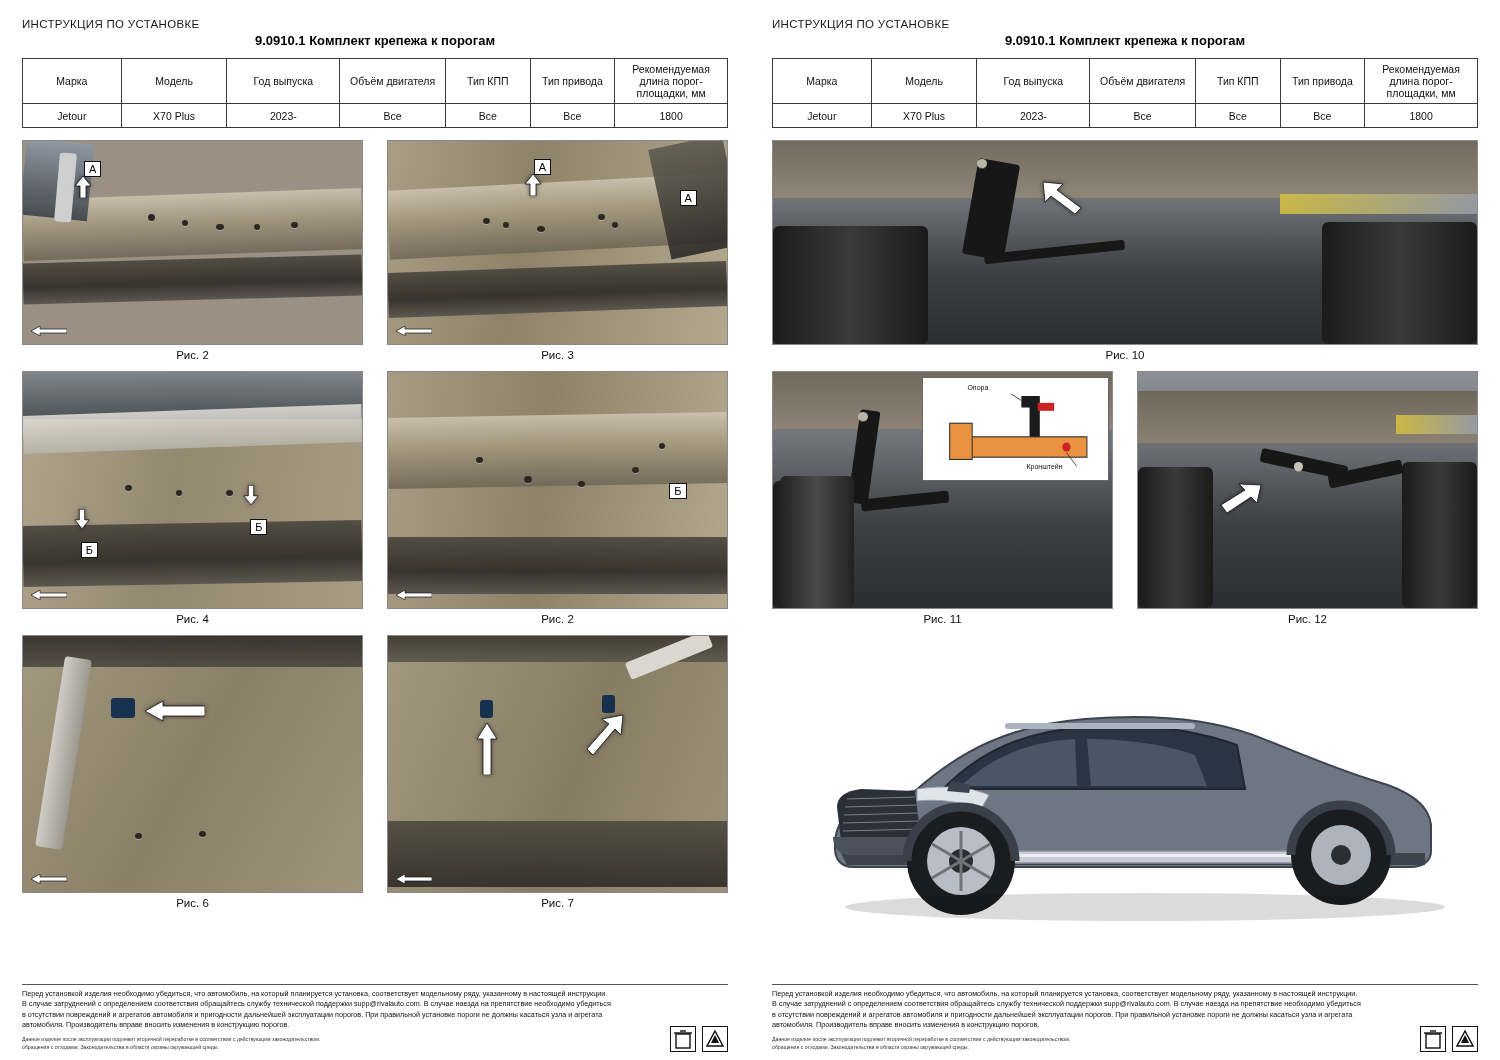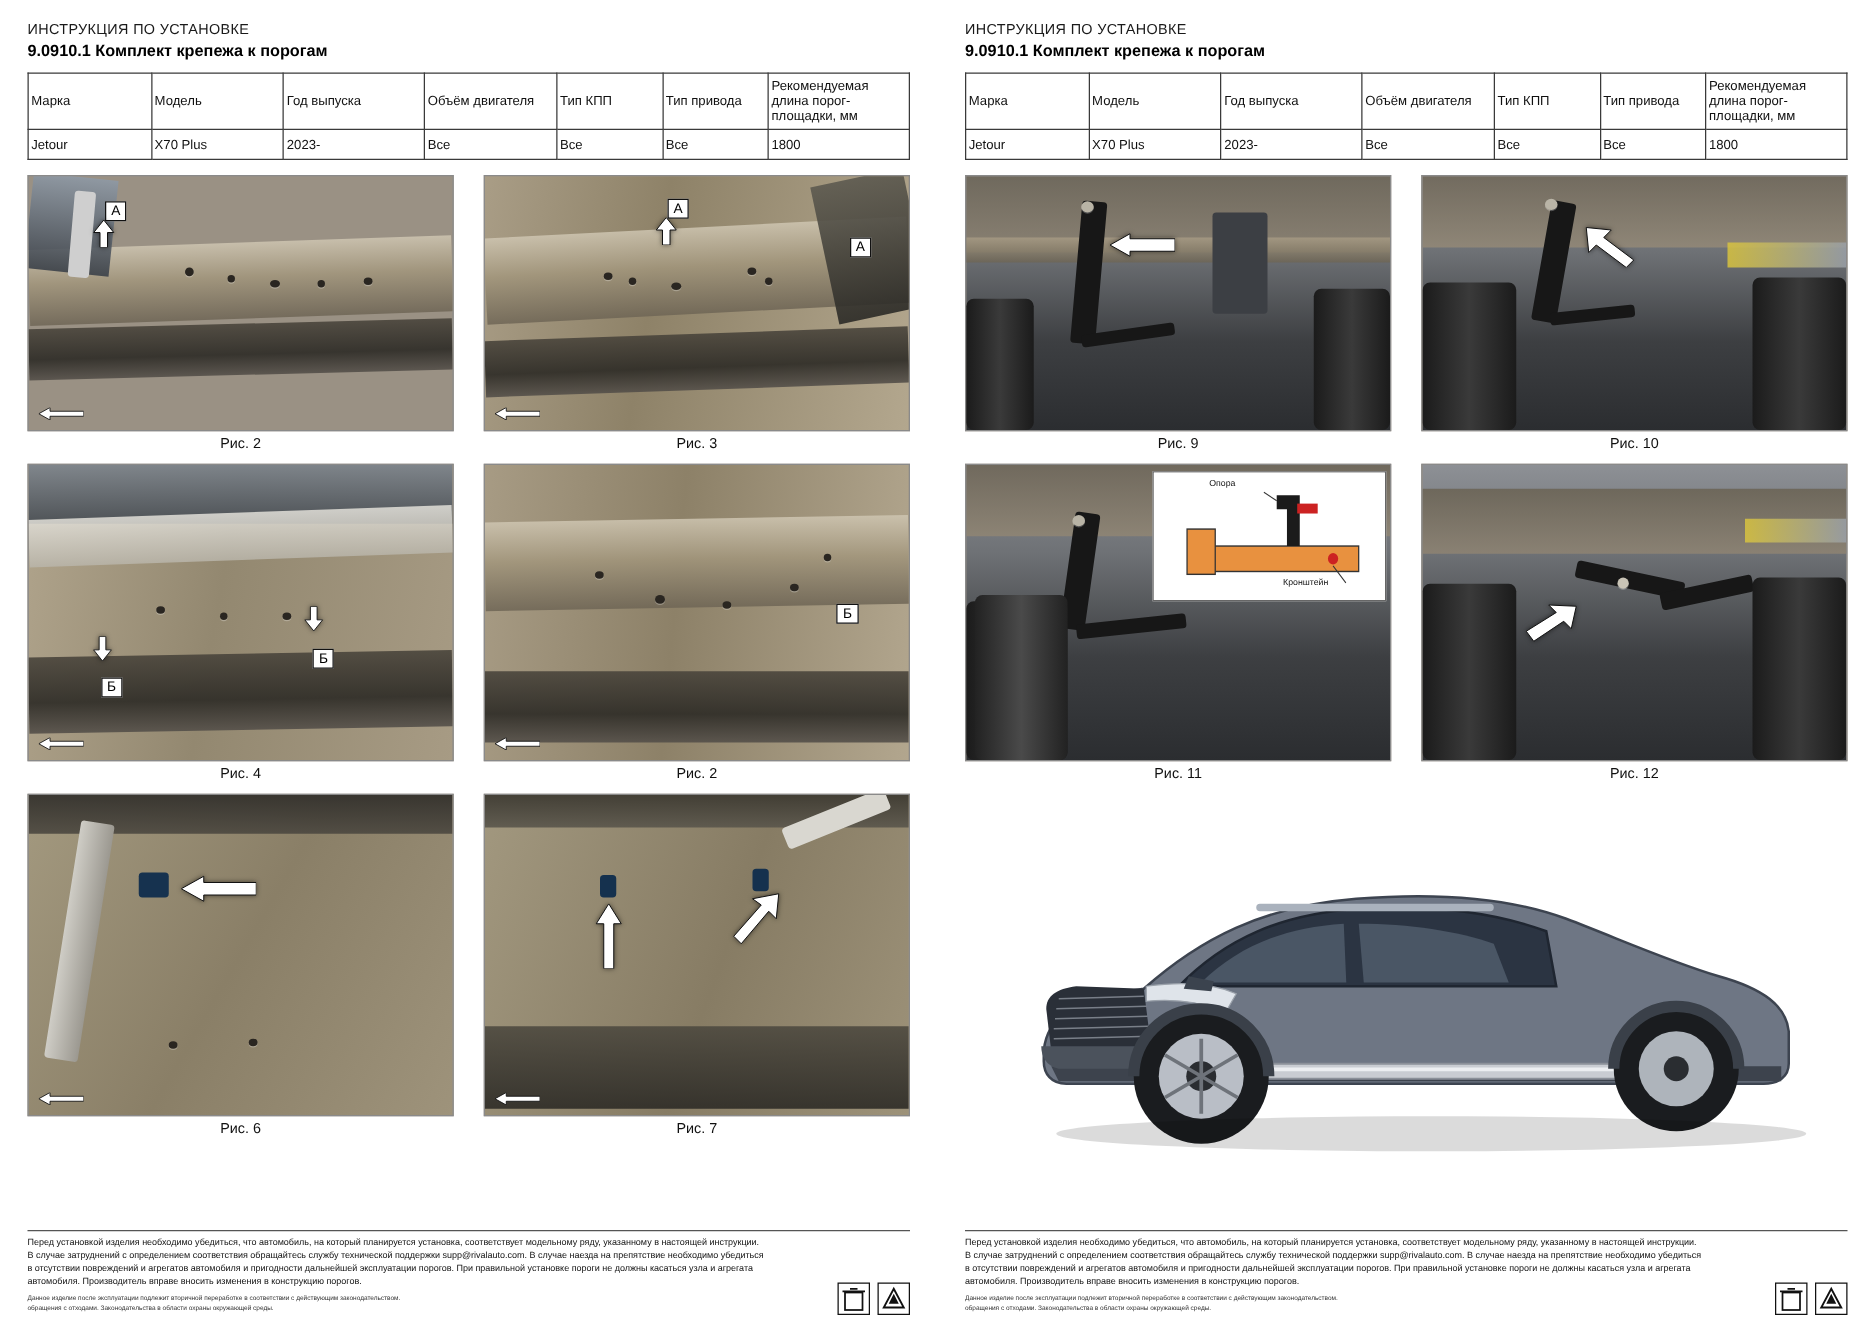--- a/index.html
+++ b/index.html
@@ -26,31 +26,32 @@
     font-size: 11.5px;
     letter-spacing: 0.3px;
     color: #1a1a1a;
     text-transform: uppercase;
   }
   .doc-header .title {
     font-size: 13px;
     font-weight: bold;
     margin-top: 3px;
     color: #000;
+    text-align: center;
   }
 
   table.spec {
     width: 100%;
     border-collapse: collapse;
     margin-top: 10px;
     font-size: 10.5px;
   }
   table.spec th, table.spec td {
     border: 1px solid #3a3a3a;
-    text-align: left;
+    text-align: center;
     vertical-align: middle;
     padding: 4px 2px;
     line-height: 1.15;
   }
   table.spec th { font-weight: normal; height: 30px; }
   table.spec td { height: 24px; border-top: none; border-bottom: 1px solid #3a3a3a; }
   table.spec tr.values td { border-bottom: 1px solid #3a3a3a; }
   table.spec col.c1 { width: 14%; }
   table.spec col.c2 { width: 15%; }
   table.spec col.c3 { width: 16%; }
@@ -435,37 +436,20 @@
         <td>Все</td>
         <td>Все</td>
         <td>1800</td>
       </tr>
     </tbody>
   </table>
 
   <div class="figs">
 
     <div class="fig-row">
-      <div class="fig">
-        <div class="frame" style="height:205px">
-          <div class="photo workshop"></div>
-          <div class="dark-band" style="left:0;top:0;width:100%;height:30%;background:linear-gradient(180deg,#6c6557,#8d8373)"></div>
-          <div class="band" style="left:0;top:24%;width:100%;height:10%;background:linear-gradient(180deg,#a79b84,#6d6555)"></div>
-          <div class="bracket" style="left:58%;top:14%;width:13%;height:40%;background:#3c3f44"></div>
-          <div class="bracket" style="left:26%;top:10%;width:6%;height:56%;transform:rotate(5deg)"></div>
-          <div class="bracket" style="left:27%;top:60%;width:22%;height:5%;transform:rotate(-8deg)"></div>
-          <div class="hole" style="left:27%;top:10%;width:10px;height:9px;background:#b9b4a6"></div>
-          <div class="tire" style="left:0;top:48%;width:16%;height:52%"></div>
-          <div class="tire" style="left:82%;top:44%;width:18%;height:56%"></div>
-          <svg class="arrow-w" style="left:34%;top:22%;width:52px;height:20px" viewBox="0 0 52 20">
-            <polygon points="0,10 16,1 16,5 52,5 52,15 16,15 16,19" fill="#fff" stroke="#111" stroke-width="0.8"></polygon>
-          </svg>
-        </div>
-        <div class="caption">Рис. 9</div>
-      </div>
 
       <div class="fig">
         <div class="frame" style="height:205px">
           <div class="photo workshop"></div>
           <div class="dark-band" style="left:0;top:0;width:100%;height:28%;background:linear-gradient(180deg,#6f6759,#928877)"></div>
           <div class="bracket" style="left:28%;top:10%;width:6%;height:48%;transform:rotate(10deg)"></div>
           <div class="bracket" style="left:30%;top:52%;width:20%;height:5%;transform:rotate(-6deg)"></div>
           <div class="hole" style="left:29%;top:9%;width:10px;height:9px;background:#b9b4a6"></div>
           <div class="tire" style="left:0;top:42%;width:22%;height:58%"></div>
           <div class="tire" style="left:78%;top:40%;width:22%;height:60%"></div>

